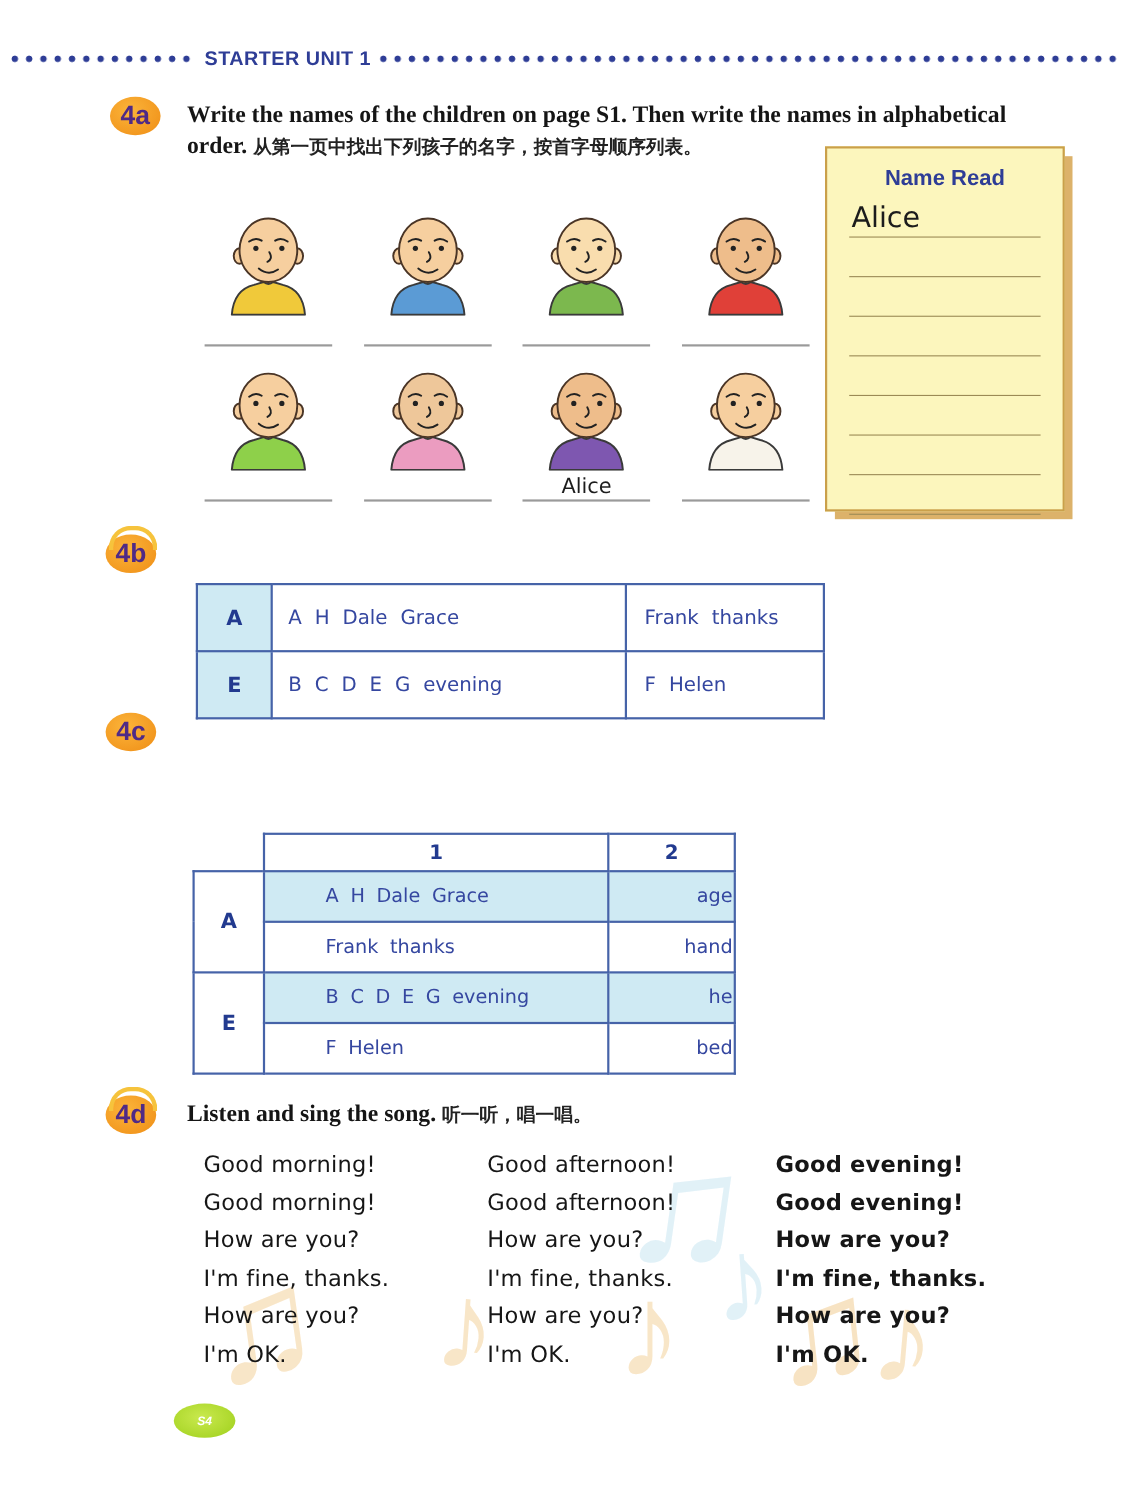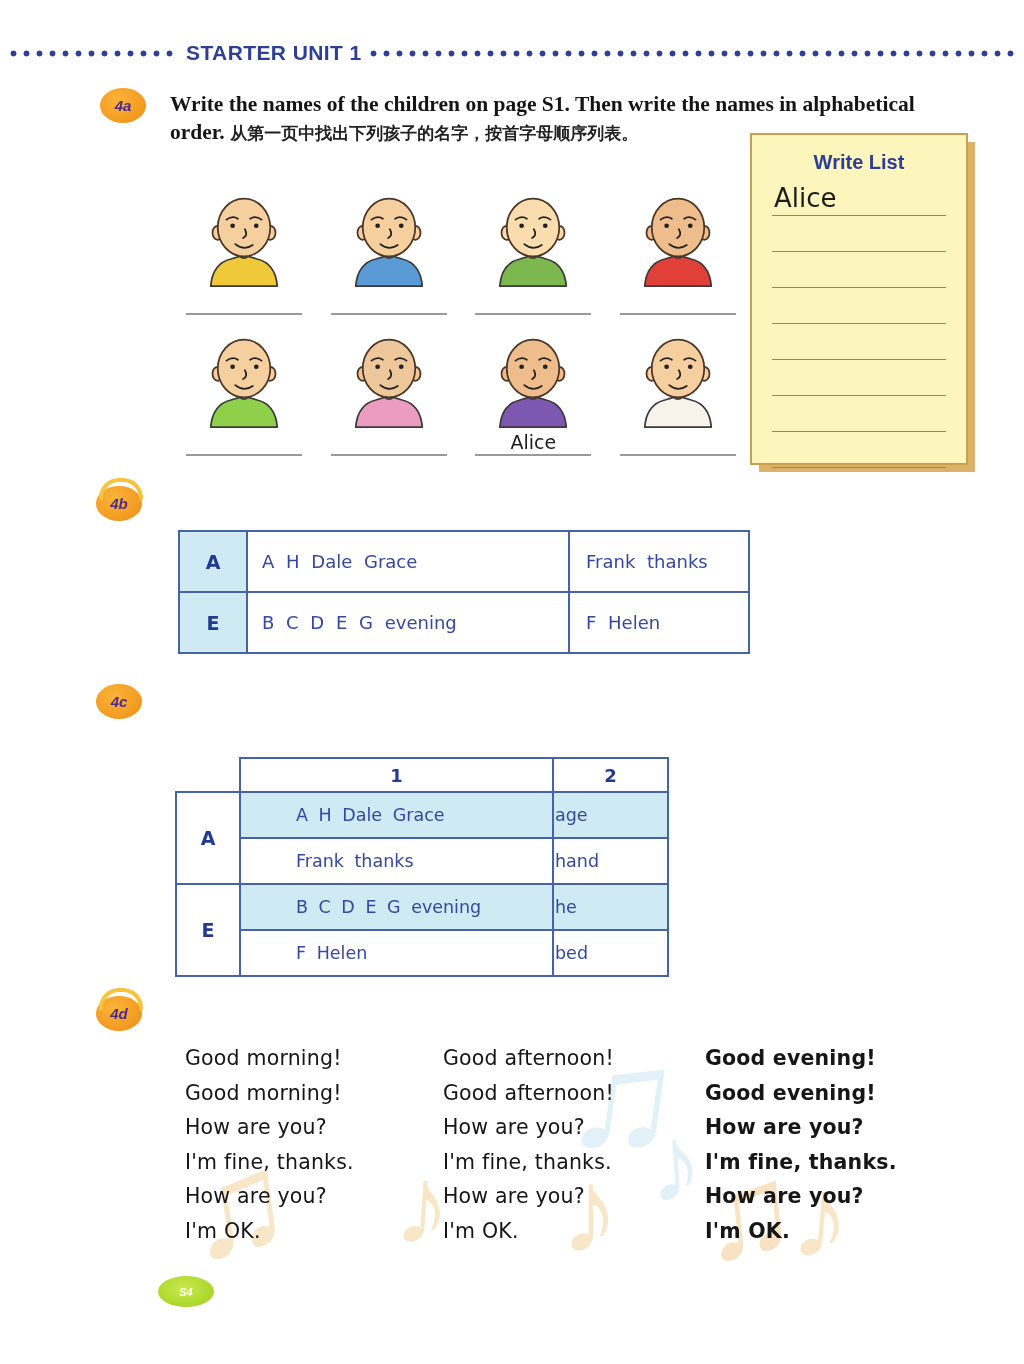--- a/index.html
+++ b/index.html
@@ -5,27 +5,27 @@
   html,body{margin:0;padding:0;background:#fff;}
   #page{position:relative;width:1024px;height:1364px;background:#fff;overflow:hidden;
         font-family:"Liberation Sans",sans-serif;}
 
   
   .header-rule{position:absolute;top:40px;left:0;width:1024px;height:26px;display:flex;align-items:center;}
   .dots{height:7px;background-image:radial-gradient(circle at 3.5px 3.5px,var(--navy,#2e3d96) 2.6px,transparent 3.3px);
         background-size:13px 7px;background-repeat:repeat-x;}
   .dots.left{width:168px;margin-left:10px;}
   .dots.right{flex:1;margin-right:8px;}
-  .unit-title{color:var(--navy,#2e3d96);font-weight:bold;font-size:21px;letter-spacing:.4px;margin:0 8px;white-space:nowrap;}
+  .unit-title{color:var(--navy,#2e3d96);font-weight:bold;font-size:18px;letter-spacing:.4px;margin:0 8px;white-space:nowrap;}
 
   
   .badge{position:absolute;width:46px;height:35px;border-radius:50%;
          background:radial-gradient(ellipse at 40% 35%,#fbb43a,var(--badgeOrange,#ef8d15));
          display:flex;align-items:center;justify-content:center;
-         color:var(--badgePurple,#4f2a86);font-weight:bold;font-style:italic;font-size:15px;}
+         color:var(--badgePurple,#4f2a86);font-weight:bold;font-size:24px;}
   .badge.phones::before{content:"";position:absolute;top:-8px;left:3px;width:36px;height:18px;
          border:4px solid #f6c33c;border-bottom:none;border-radius:20px 20px 0 0;}
 
   
   .instr{position:absolute;left:170px;font-family:"Liberation Serif",serif;font-weight:bold;
          font-size:21.5px;color:#151515;line-height:1.32;}
   .instr .zh{font-family:"DejaVu Sans",sans-serif;font-size:17px;font-weight:600;color:#222;}
 
   
   .kids{position:absolute;left:172px;top:182px;width:578px;display:grid;
@@ -71,21 +71,21 @@
   .tbl4b .c1{padding-left:14px;}
   .tbl4b .c2{padding-left:16px;}
 
   .tbl4c{position:absolute;left:175px;top:757px;width:492px;}
   .tbl4c td{border:2px solid var(--tableBorder,#4663a8);height:42px;font-size:17.5px;
             color:var(--tableText,#3547a0);word-spacing:5px;}
   .tbl4c .hdr td{height:30px;text-align:center;font-weight:bold;font-size:18px;color:#223a8f;}
   .tbl4c td.corner{border:none;background:transparent;}
   .tbl4c .letter{text-align:center;font-weight:bold;font-size:19px;color:#223a8f;background:#fff;}
   .tbl4c .c1{padding-left:55px;}
-  .tbl4c .c2{text-align:left;}
+  .tbl4c .c2{text-align:right;}
   .tbl4c .hlc{background:var(--highlight,#cfeaf3);}
 
   
   .verses{position:absolute;left:185px;top:1046px;width:770px;display:flex;z-index:2;}
   .verse{flex:none;}
   .verse.v1{width:258px;} .verse.v2{width:262px;} .verse.v3{width:245px;font-weight:bold;}
   .lyric{height:34.5px;font-family:"DejaVu Sans",sans-serif;font-size:20.5px;color:#161616;letter-spacing:.2px;}
   #notes-layer{position:absolute;inset:0;z-index:1;pointer-events:none;}
   .music-note{position:absolute;line-height:1;opacity:.55;}
 
@@ -661,21 +661,21 @@
       <rect class="lens" x="70" y="45" width="18" height="13" rx="2"></rect>
       <path class="frame" d="M61,51 L70,51 M43,51 L35,49 M88,51 L95,49"></path>
     </g>
   </svg>
 </div>
       <div class="kid-line"></div>
     </div>
   </div>
 
   <div class="namelist">
-    <div class="nl-title">Write List</div>
+    <div class="nl-title">Name Read</div>
     <div class="nl-rows">
       <div class="nl-row">Alice</div>
       <div class="nl-row"></div>
       <div class="nl-row"></div>
       <div class="nl-row"></div>
       <div class="nl-row"></div>
       <div class="nl-row"></div>
       <div class="nl-row"></div>
       <div class="nl-row"></div>
     </div>
@@ -696,21 +696,21 @@
       <td class="c2">Frank thanks</td>
     </tr>
     <tr>
       <td class="letter">E</td>
       <td class="c1">B C D E G evening</td>
       <td class="c2">F Helen</td>
     </tr>
   </tbody>
     </table>
 
-  <div class="badge" style="left:96px;top:684px;">4c</div>
+  <div class="badge" style="left:96px;top:648px;">4c</div>
 
   <table class="tbl4c">
     <colgroup>
         <col style="width:64px">
         <col style="width:313px">
         <col style="width:115px">
       </colgroup>
     <tbody>
         <tr class="hdr">
       <td class="corner"></td>
@@ -732,20 +732,24 @@
       <td class="c2 hlc">he</td>
     </tr>
     <tr>
       <td class="c1">F Helen</td>
       <td class="c2">bed</td>
     </tr>
   </tbody>
     </table>
 
   <div class="badge phones" style="left:96px;top:996px;">4d</div>
+  <div class="instr" style="top:998px;white-space:nowrap;">
+    <span>Listen and sing the song.</span>
+    <span class="zh">听一听，唱一唱。</span>
+  </div>
 
   <div id="notes-layer">
       <span class="music-note" style="left: 185px; top: 1135px; font-size: 140px; color: rgb(244, 210, 156); transform: rotate(-8deg);">♫</span>
       <span class="music-note" style="left: 395px; top: 1150px; font-size: 112px; color: rgb(244, 210, 156); transform: rotate(4deg);">♪</span>
       <span class="music-note" style="left: 568px; top: 1022px; font-size: 150px; color: rgb(201, 230, 242); transform: rotate(8deg);">♫</span>
       <span class="music-note" style="left: 560px; top: 1150px; font-size: 120px; color: rgb(244, 210, 156); transform: rotate(0deg);">♪</span>
       <span class="music-note" style="left: 648px; top: 1110px; font-size: 108px; color: rgb(201, 230, 242); transform: rotate(-4deg);">♪</span>
       <span class="music-note" style="left: 700px; top: 1148px; font-size: 128px; color: rgb(242, 205, 147); transform: rotate(-6deg);">♫</span>
       <span class="music-note" style="left: 792px; top: 1158px; font-size: 118px; color: rgb(244, 210, 156); transform: rotate(5deg);">♪</span>
     </div>

